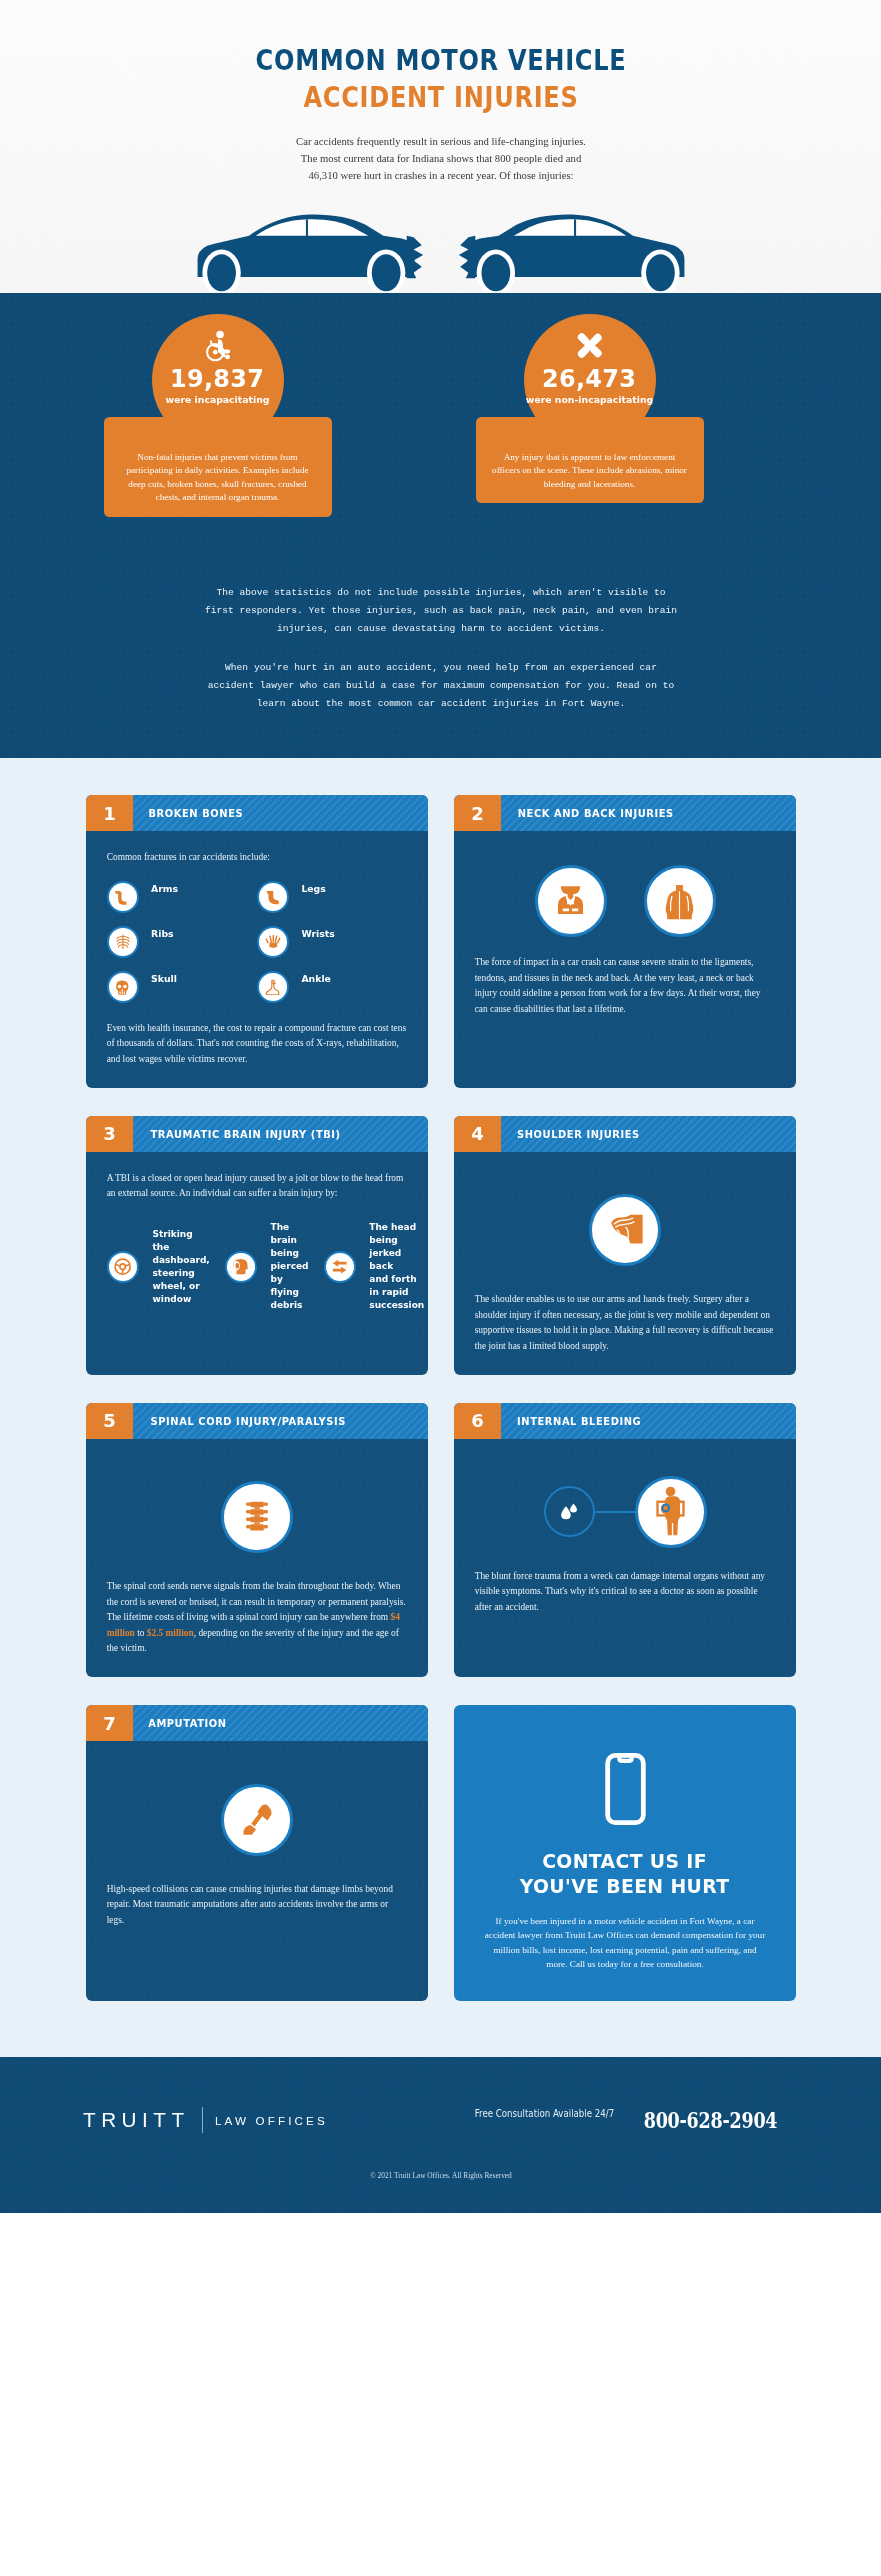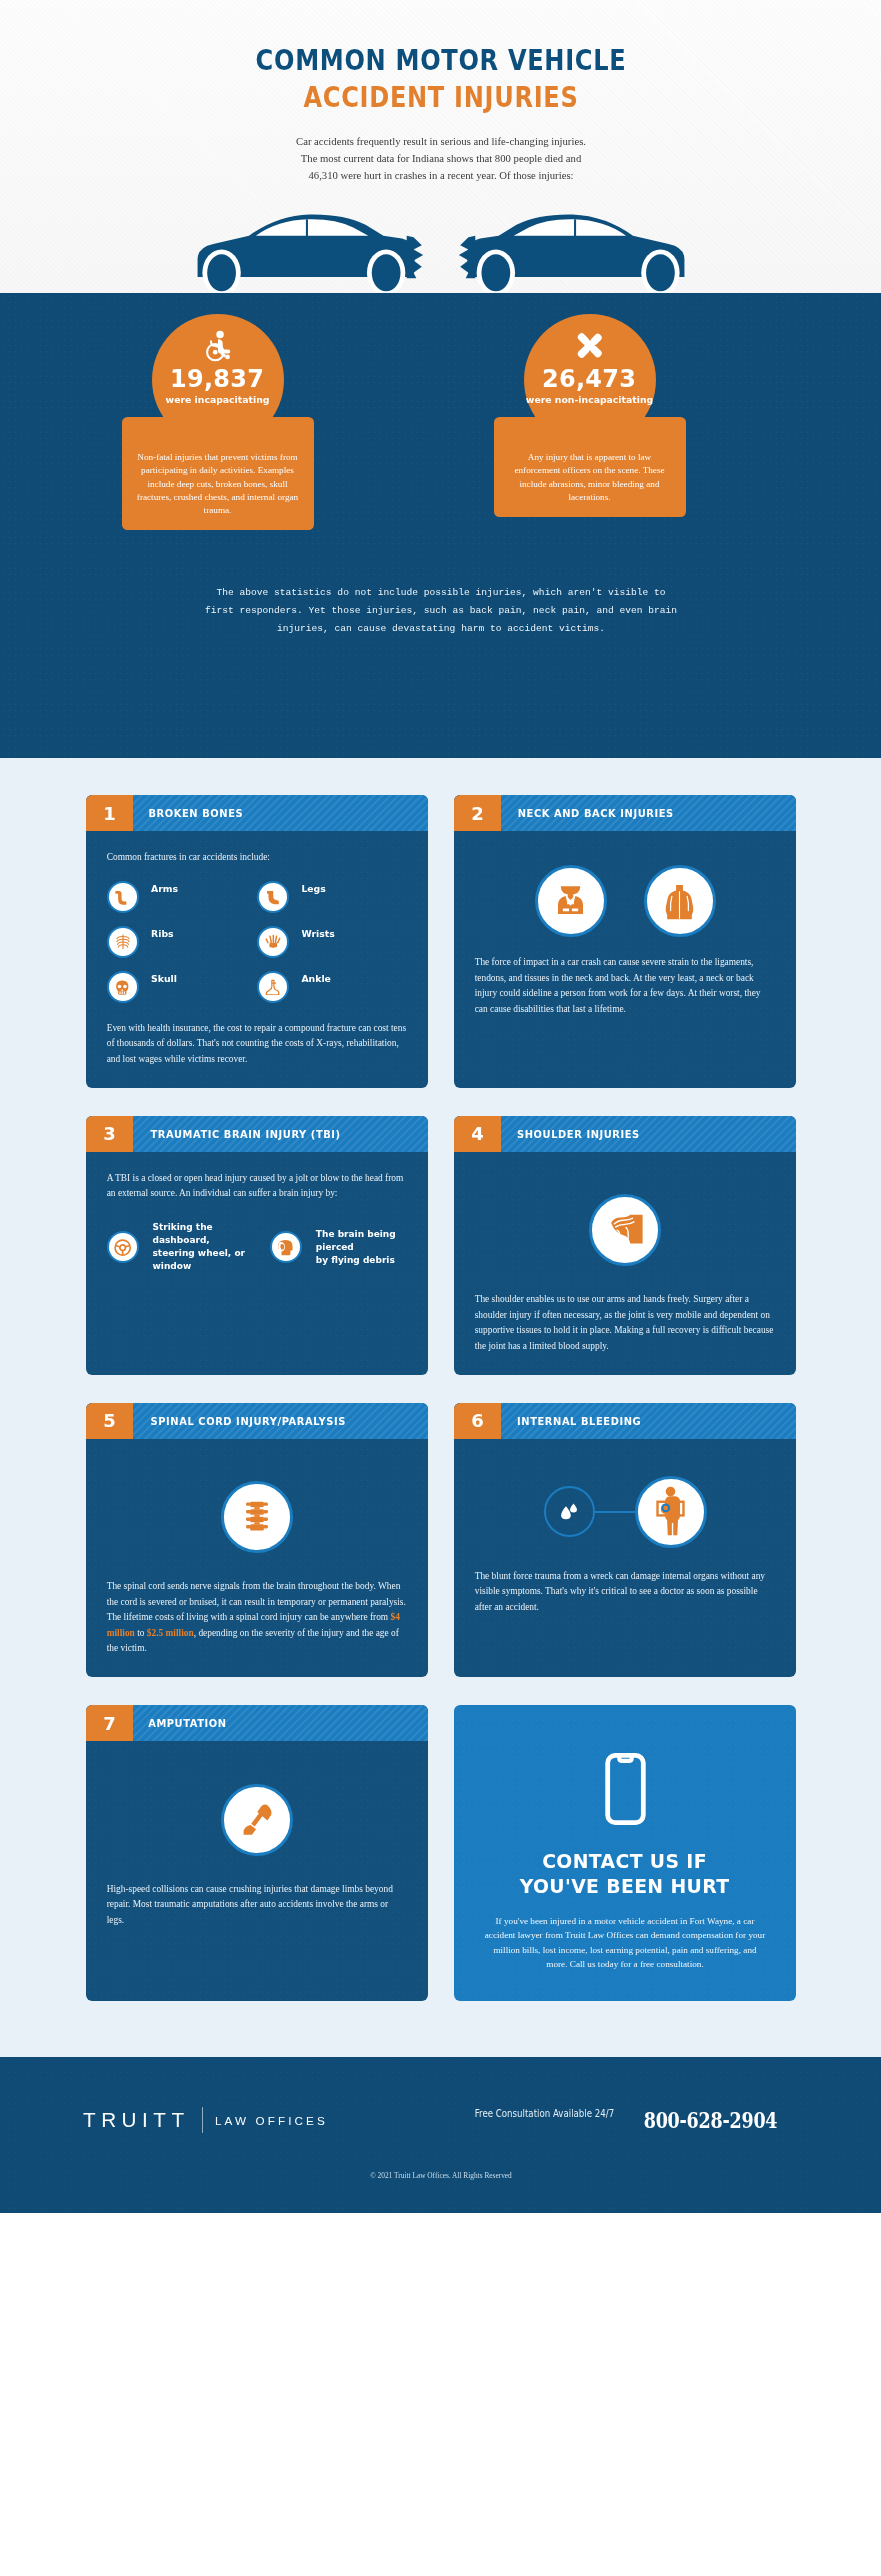--- a/index.html
+++ b/index.html
@@ -79,21 +79,21 @@
     font-weight:bold; font-size:25.5px; color:#fff;
     letter-spacing:0.3px; line-height:1.05; margin-top:2.8px;
     transform:scaleX(0.94);
   }
   .stat-sub {
     font-family:"DejaVu Sans", sans-serif;
     font-weight:bold; font-size:9.3px; color:#fff; margin-top:1.4px;
   }
   .stat-box {
     background:#e2802e; border-radius:5.5px;
-    margin:-29px auto 0; width:192px; padding:34px 15px 12.4px;
+    margin:-29px auto 0; width:228px; padding:34px 15px 12.4px;
     position:relative; z-index:1;
     color:#fff; font-size:9.2px; line-height:13.4px; text-align:center;
   }
 
   .band-para {
     width:482px; margin:19.3px auto 0;
     color:#eef4f8; font-size:9.6px; line-height:18px; text-align:center;
   }
   .band-para.second { margin-top:20.7px; }
 
@@ -304,20 +304,21 @@
         </svg>
       </div>
       <div class="stat-num">26,473</div>
       <div class="stat-sub">were non-incapacitating</div>
     </div>
     <div class="stat-box">Any injury that is apparent to law enforcement officers on the scene. These include abrasions, minor bleeding and lacerations.</div>
   </div>
 
   <div style="position:absolute; top:272px; left:0; width:882px;font-family:Liberation Mono, monospace;">
     <div class="band-para">The above statistics do not include possible injuries, which aren't visible to first responders. Yet those injuries, such as back pain, neck pain, and even brain injuries, can cause devastating harm to accident victims.</div>
+    <div class="band-para second">When you're hurt in an auto accident, you need help from an experienced car accident lawyer who can build a case for maximum compensation for you. Read on to learn about the most common car accident injuries in Fort Wayne.</div>
   </div>
 </div>
 
 <div class="cards-section">
 
   <div class="card-row">
 
     <div class="card">
       <div class="card-head">
         <div class="card-num">1</div>
@@ -468,20 +469,32 @@
                 <path d="M5 6 q7-1 8 6 q1 7-7 8 q-5-6-1-14z" fill="#fff"></path>
                 <path d="M7 9 q5-1 5 4 q0 4-4 4 q-3-4-1-8z" fill="#e2802e"></path>
               </svg>
             </div>
             <div class="bullet-txt">
               <div>The brain being pierced</div>
               <div>by flying debris</div>
             </div>
           </div>
 
+          <div class="bullet">
+            <div class="ico-circle">
+              <svg width="19.3" height="19.3" viewBox="0 0 28 28" fill="#e2802e">
+                <path d="M12 4 l0 3 l12 0 l0 4 l-12 0 l0 3 l-8-5z"></path>
+                <path d="M16 14 l8 5 l-8 5 l0-3 l-12 0 l0-4 l12 0z"></path>
+              </svg>
+            </div>
+            <div class="bullet-txt">
+              <div>The head being jerked back</div>
+              <div>and forth in rapid succession</div>
+            </div>
+          </div>
 
         </div>
       </div>
     </div>
 
     <div class="card">
       <div class="card-head">
         <div class="card-num">4</div>
         <div class="card-title">SHOULDER INJURIES</div>
       </div>

